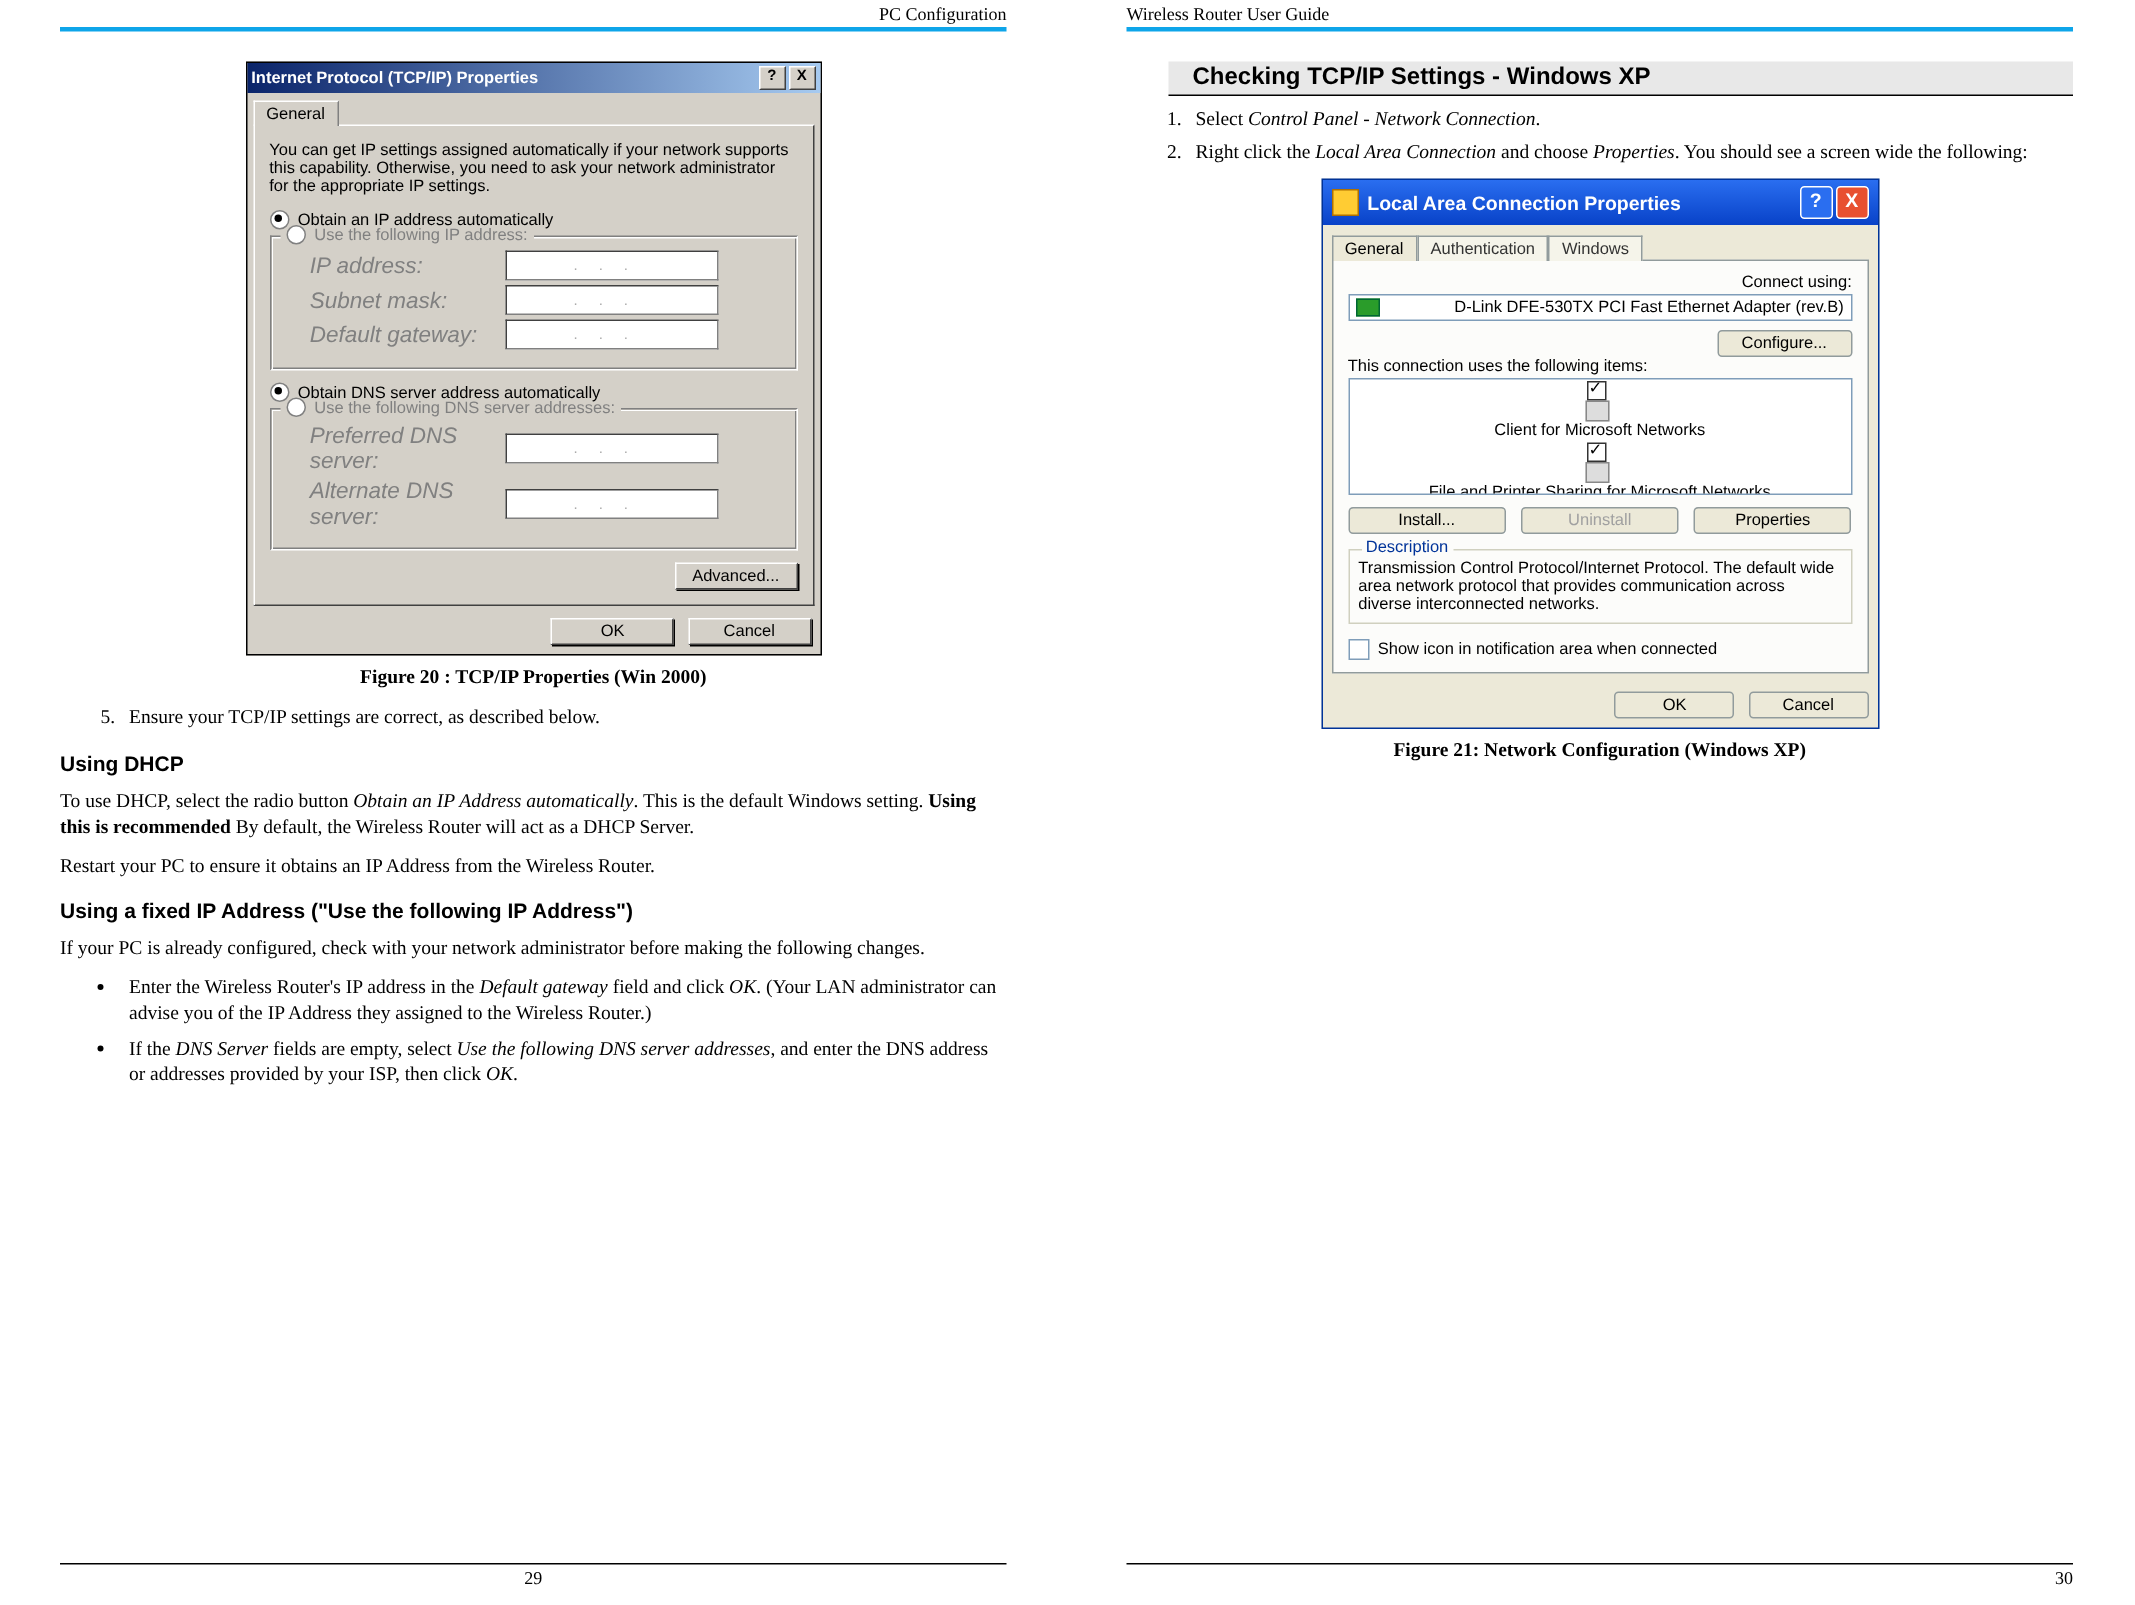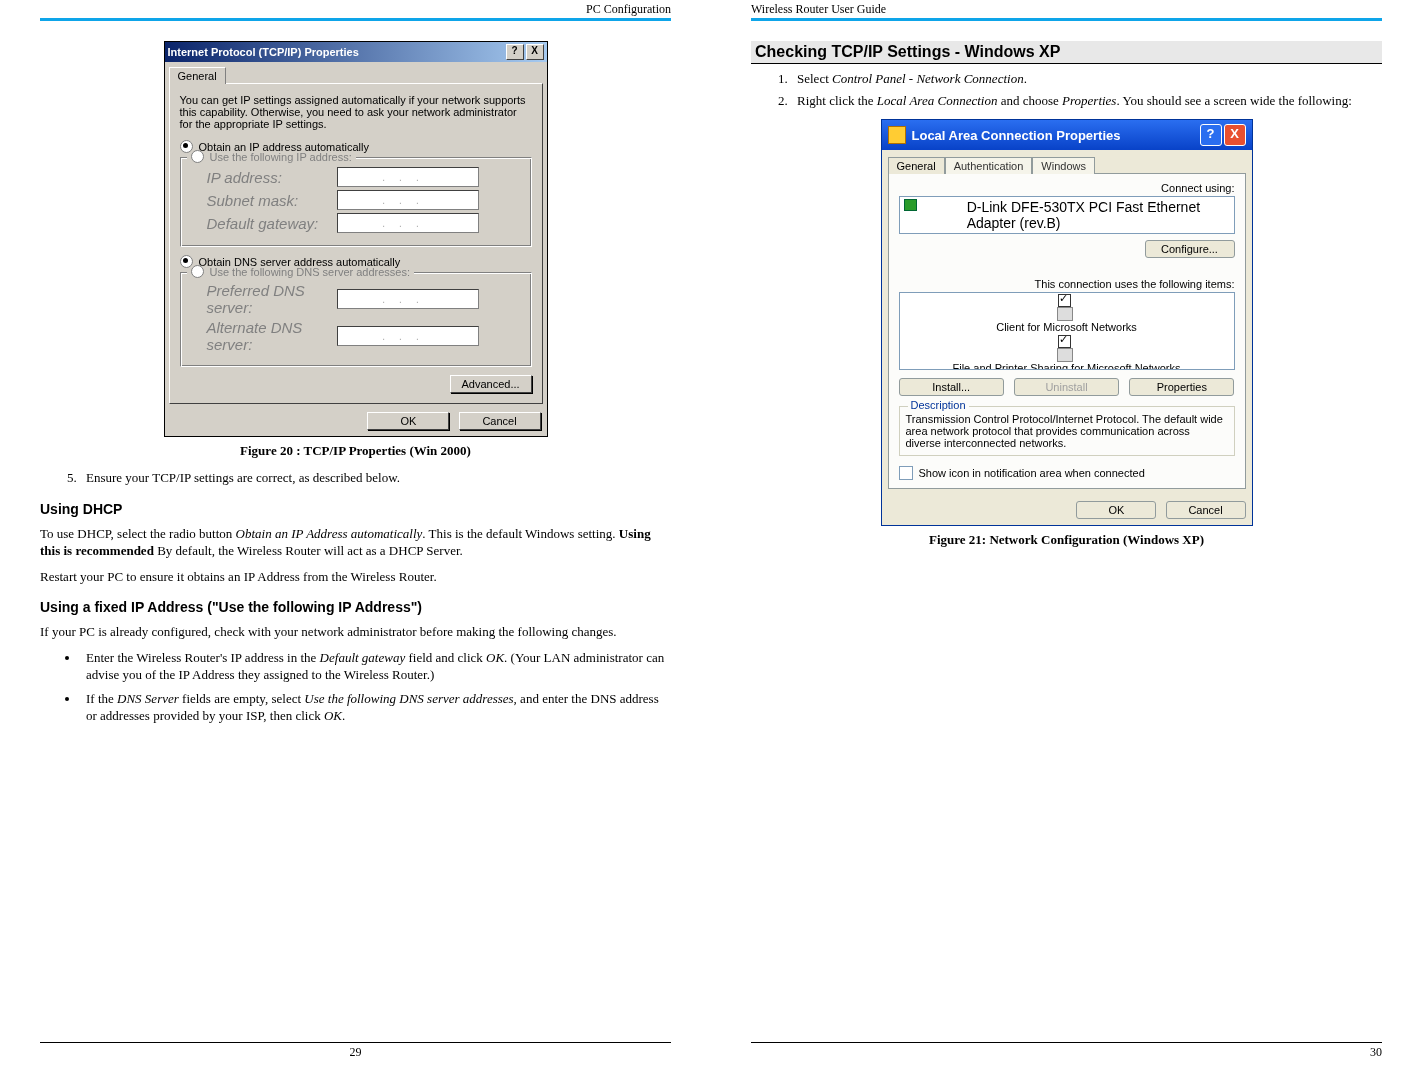--- a/index.html
+++ b/index.html
@@ -54,22 +54,23 @@
   ul.bullets li { margin-bottom: 6px; padding-left: 6px; line-height:1.35;}
   .section-h {
     font-family: Arial, Helvetica, sans-serif;
     font-weight: bold;
     font-size: 14px;
     margin: 14px 0 6px 0;
   }
   .section-h.xp {
     background: #e8e8e8;
     border-bottom: 1px solid #000;
-    padding: 2px 4px;
+    padding: 2px 16px;
     font-size: 16px;
+    margin-left: 28px;
   }
   .em { font-style: italic; }
   .bold { font-weight: bold; }
 
   
   .dlg2000-wrap { text-align:center; }
   .dlg2000 {
     display:inline-block; text-align:left;
     width: 382px;
     background: #d4d0c8;
@@ -152,22 +153,22 @@
   }
   .xptitle .icon{width:16px;height:16px;background:#ffcc33;border:1px solid #b07000;margin-right:6px;}
   .xptitle .title{flex:1;}
   .xpclose{width:20px;height:20px;background:#e85030;border:1px solid #fff;color:#fff;text-align:center;line-height:18px;font-weight:bold;border-radius:3px;margin-left:2px;}
   .xphelp{width:20px;height:20px;background:#2a6ef0;border:1px solid #fff;color:#fff;text-align:center;line-height:18px;font-weight:bold;border-radius:3px;}
   .xptabs{padding:6px 6px 0 6px;}
   .xptab{display:inline-block;background:#ece9d8;border:1px solid #919b9c;border-bottom:none;padding:2px 8px;font-size:11px;position:relative;top:1px;}
   .xptab.inactive{background:#f5f4ea;color:#333;}
   .xppanel{margin:0 6px 6px 6px;background:#fcfcfa;border:1px solid #919b9c;padding:8px 10px;}
   .xpfield{
-    background:#fff;border:1px solid #7f9db9;padding:2px 4px;font-size:14px;
-    display:flex;gap:44px;
+    background:#fff;border:1px solid #7f9db9;padding:2px 4px;font-size:11px;
+    display:flex;align-items:center;gap:44px;
   }
   .xpfield .nic-icon{width:14px;height:10px;background:#2a9c2a;border:1px solid #063;margin-right:6px;}
   .listbox{
     background:#fff;border:1px solid #7f9db9;height:76px;overflow:hidden;margin-top:2px;
   }
   .listrow{display:flex;align-items:center;padding:1px 2px;font-size:11px;flex-direction:column;}
   .listrow .chk{width:11px;height:11px;border:1px solid #333;margin-right:4px;position:relative;background:#fff;}
   .listrow .chk.checked::after{content:"✓";position:absolute;left:0;top:-3px;font-size:11px;}
   .listrow .mini{width:14px;height:12px;background:#ddd;border:1px solid #888;margin-right:4px;}
   .listrow.sel{background:#316ac5;color:#fff;}
@@ -309,21 +310,21 @@
     <div class="xppanel">
       <div style="margin-bottom:2px;text-align:right;">Connect using:</div>
       <div class="xpfield">
         <span class="nic-icon"></span>
         <span>D-Link DFE-530TX PCI Fast Ethernet Adapter (rev.B)</span>
       </div>
       <div style="text-align:right;margin-top:6px;">
         <span class="xpbtn" style="display:inline-block;flex:none;min-width:80px;">Configure...</span>
       </div>
 
-      <div style="margin-top:20px;text-align:right;">This connection uses the following items:</div>
+      <div style="margin-top:0;">This connection uses the following items:</div>
       <div class="listbox">
         <div class="listrow">
                 <span class="chk checked"></span>
                 <span class="mini"></span>
                 <span>Client for Microsoft Networks</span>
               </div>
         <div class="listrow">
                 <span class="chk checked"></span>
                 <span class="mini"></span>
                 <span>File and Printer Sharing for Microsoft Networks</span>

